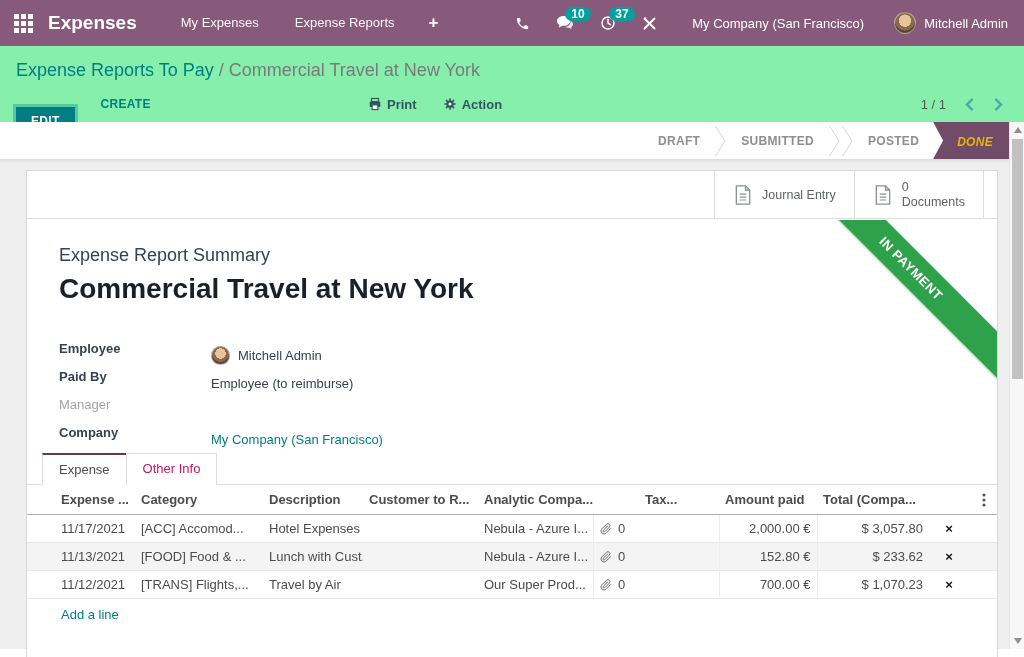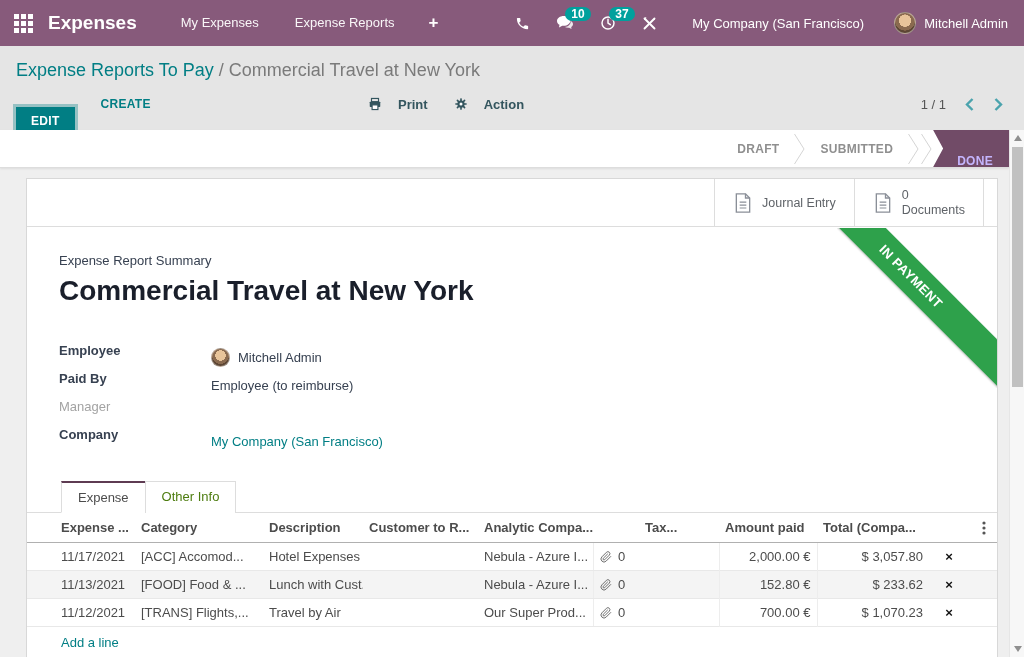--- a/index.html
+++ b/index.html
@@ -18,74 +18,74 @@
   .nav-right { margin-left:auto; display:flex; align-items:center; }
   .ico-btn { position:relative; padding:0 13px; height:46px; display:flex; align-items:center; cursor:pointer; }
   .badge { position:absolute; top:7px; left:22px; background:#00A09D; color:#fff; border-radius:9px;
     font-size:12px; font-weight:700; padding:1px 6px; line-height:12px; }
   .company { padding:0 22px; cursor:pointer; font-size:13px; }
   .user-menu { display:flex; align-items:center; gap:8px; padding:0 16px 0 8px; cursor:pointer; }
   .avatar { width:22px; height:22px; border-radius:50%;
     background:radial-gradient(circle at 50% 38%, #e8c49a 0 38%, #8a6a4f 39% 62%, #5d4634 63% 100%); border:1px solid rgba(255,255,255,.4); }
 
   
-  .cp { position:absolute; top:46px; left:0; width:1024px; height:84px; background:#e5e5e5; }
+  .cp { position:absolute; top:46px; left:0; width:1024px; height:84px; background:#86efac; }
   .breadcrumb { padding:14px 16px 2px; font-size:18px; }
   .bc-parent { color:#017E84; cursor:pointer; }
   .bc-sep, .bc-current { color:#7a7a7a; }
   .cp-buttons { position:relative; height:42px; display:flex; align-items:center; padding:0 16px; }
   .btn-edit { background:#017E84; color:#fff; font-weight:700; font-size:12px; letter-spacing:.3px;
     border:none; padding:7px 15px; cursor:pointer; box-shadow:0 0 0 3px rgba(1,126,132,.35);margin-top:33px; }
   .btn-create { background:none; border:none; color:#017E84; font-weight:700; font-size:12px;
     letter-spacing:.3px; margin-left:16px; padding:7px 10px; cursor:pointer; }
   .cp-center { position:absolute; left:368px; display:flex; gap:26px; align-items:center; }
-  .cp-link { display:flex; align-items:center; gap:16px; color:#33555e; font-weight:700; font-size:13px; cursor:pointer; }
+  .cp-link { display:flex; align-items:center; gap:5px; color:#33555e; font-weight:700; font-size:13px; cursor:pointer; }
   .pager { position:absolute; right:20px; display:flex; align-items:center; gap:18px; }
   .pager-val { color:#555; font-size:13px;text-align:right; }
   .pg-btn { cursor:pointer; display:flex; align-items:center; }
 
   
-  .main { position:absolute; top:130px; left:0; width:1024px; height:527px; background:#efefef; }
+  .main { position:absolute; top:122px; left:0; width:1024px; height:527px; background:#efefef; }
   .statusbar { position:absolute; top:0; left:0; width:1009px; height:38px; background:#fff;
     border-bottom:1px solid #ddd; box-shadow:0 1px 2px rgba(0,0,0,.08);
     display:flex; justify-content:flex-end; align-items:stretch; }
   .step { line-height:38px; padding:0 14px; font-size:12px; font-weight:700; color:#8f8f8f;
     letter-spacing:.3px; cursor:pointer; }
   .step-sep { align-self:center; }
-  .step-done { background:#714B67; color:#c4b5fd; padding:12px 16px 0 24px; cursor:pointer;
-    clip-path:polygon(0 0, 10px 50%, 0 100%, 100% 100%, 100% 0); }
+  .step-done { background:#714B67; color:#eab308; padding:1px 16px 0 24px; cursor:pointer;
+    clip-path:polygon(0 0, 10px 50%, 0 100%, 100% 100%, 100% 0);font-style:italic; }
 
   
   .content { position:absolute; top:39px; left:0; width:1009px; height:488px; }
   .sheet { position:absolute; top:9px; left:26px; width:972px; height:520px; background:#fff;
     border:1px solid #d8d8d8; overflow:hidden; }
   .btn-box { height:48px; border-bottom:1px solid #ddd; display:flex; justify-content:flex-end; align-items:stretch; }
   .stat-btn { display:flex; align-items:center; gap:9px; padding:0 18px; border-left:1px solid #ddd;
     color:#5f6368; font-size:12.5px; cursor:pointer; background:#fff; }
   .stat-btn .two-line { display:flex; flex-direction:column; line-height:15px; }
   .btn-box-end { width:14px; border-left:1px solid #ddd; }
 
   .ribbon-wrap { position:absolute; top:49px; right:0; width:160px; height:160px; overflow:hidden; pointer-events:none; z-index:5; }
   .ribbon { position:absolute; top:32px; right:-64px; width:300px; padding:9px 0; text-align:center;
     background:#2EA14B; color:#fff; font-weight:700; font-size:13px; letter-spacing:.5px;
     transform:rotate(45deg); box-shadow:0 1px 2px rgba(0,0,0,.25); }
 
   .form-main { padding:26px 32px 0; }
-  .summary-label { font-size:13px; color:#374151; margin-bottom:7px; }
+  .summary-label { font-size:18px; color:#374151; margin-bottom:7px; }
   .sheet-title { font-size:28px; font-weight:700; color:#1a1f2b; margin-bottom:36px; }
   .fld { display:flex; height:28px; }
   .fld-label { width:152px; font-weight:700; color:#374151; }
   .fld-label.muted { font-weight:400; color:#a3a3a3; }
   .fld-value { display:flex; align-items:center; gap:8px; color:#374151; }
   .fld-value .avatar { width:19px; height:19px; }
   .fld-link { color:#017E84; cursor:pointer; }
 
-  .tabs { margin-top:26px; padding-left:34px; border-bottom:1px solid #ddd; display:flex; }
+  .tabs { padding-left:15px; border-bottom:1px solid #ddd; display:flex; }
   .tab { padding:0 16px; line-height:29px; border:1px solid #ddd; border-bottom:none; cursor:pointer;
-    color:#4d7c0f; background:#fff; margin-bottom:-1px; }
+    color:#be185d; background:#fff; margin-bottom:-1px; }
   .tab.active { border-top:2px solid #5e3b52; color:#4c4c4c; border-bottom:1px solid #fff; }
   .tab + .tab { margin-left:-1px; }
 
   table.lines { width:100%; border-collapse:collapse; table-layout:fixed; font-size:13px; }
   .lines th { font-weight:700; color:#4c4c4c; text-align:left; padding:7px 6px;
     border-bottom:1px solid #b0b0b0; white-space:nowrap; overflow:hidden; cursor:pointer; }
   .lines td { padding:6px 6px; white-space:nowrap; overflow:hidden; color:#4c4c4c; }
   .lines tbody tr { border-bottom:1px solid #e8e8e8; cursor:pointer; }
   .lines tbody tr:nth-child(even) { background:#f4f4f4; }
   .c-date { padding-left:34px !important; }
@@ -220,20 +220,21 @@
     <svg class="step-sep" width="13" height="34" viewBox="0 0 13 34" fill="none" stroke="#d5d5d5">
         <path d="M1.5 2L11 17 1.5 32"></path>
       </svg>
     <div class="step">SUBMITTED</div>
     <svg class="step-sep" width="13" height="34" viewBox="0 0 13 34" fill="none" stroke="#d5d5d5">
         <path d="M1.5 2L11 17 1.5 32"></path>
       </svg>
     <svg class="step-sep" width="13" height="34" viewBox="0 0 13 34" fill="none" stroke="#d5d5d5">
         <path d="M1.5 2L11 17 1.5 32"></path>
       </svg>
+    <div class="step">POSTED</div>
     <div class="step step-done">DONE</div>
   </div>
 
   <div class="content">
     <div class="sheet">
 
       <div class="btn-box">
         <div class="stat-btn">
           <svg width="20" height="22" viewBox="0 0 24 26" fill="none" stroke="#8a8f98" stroke-width="1.6">
               <path d="M4 2h11l5 5v17H4z"></path>

